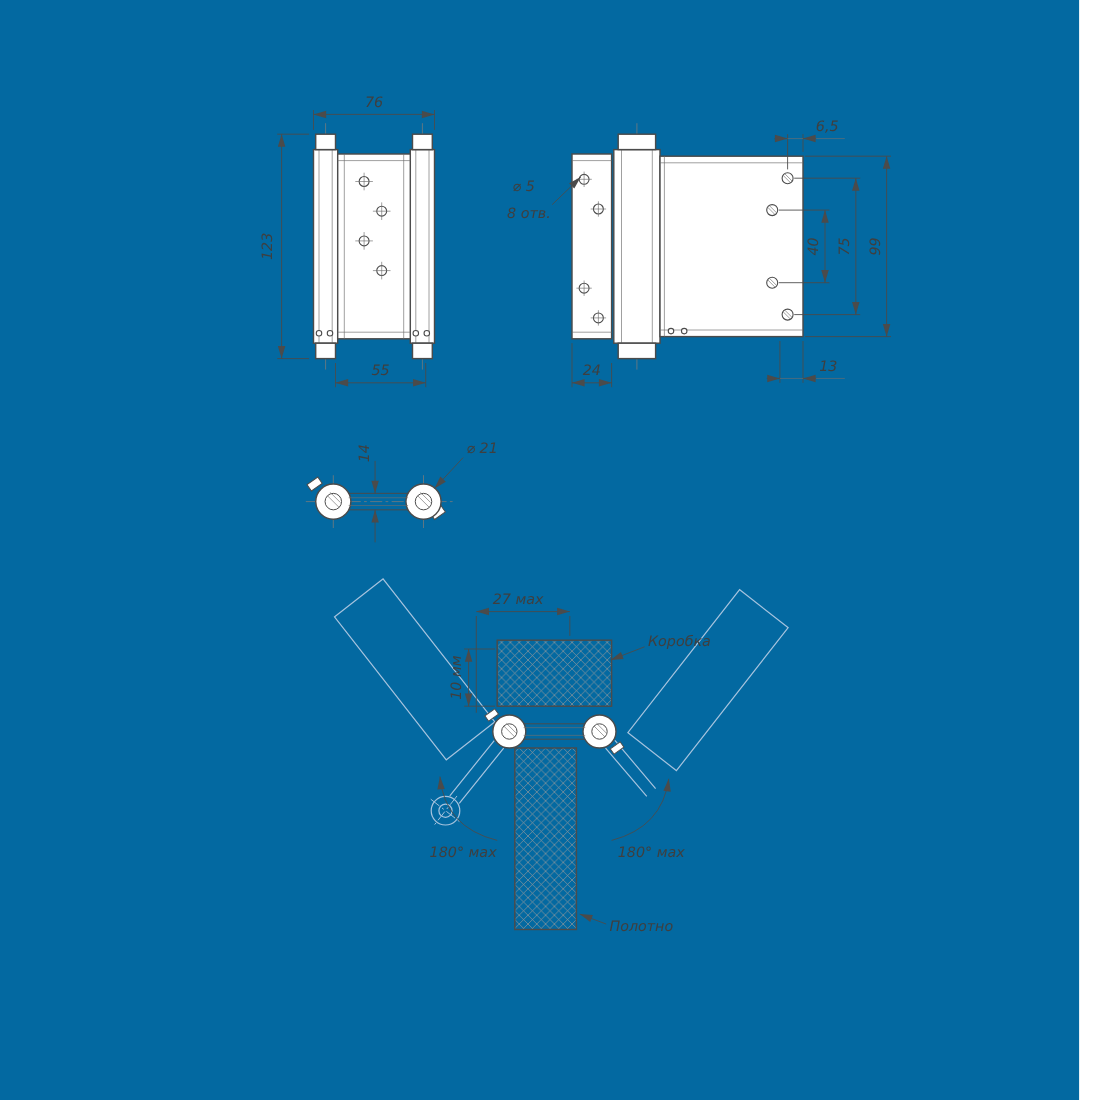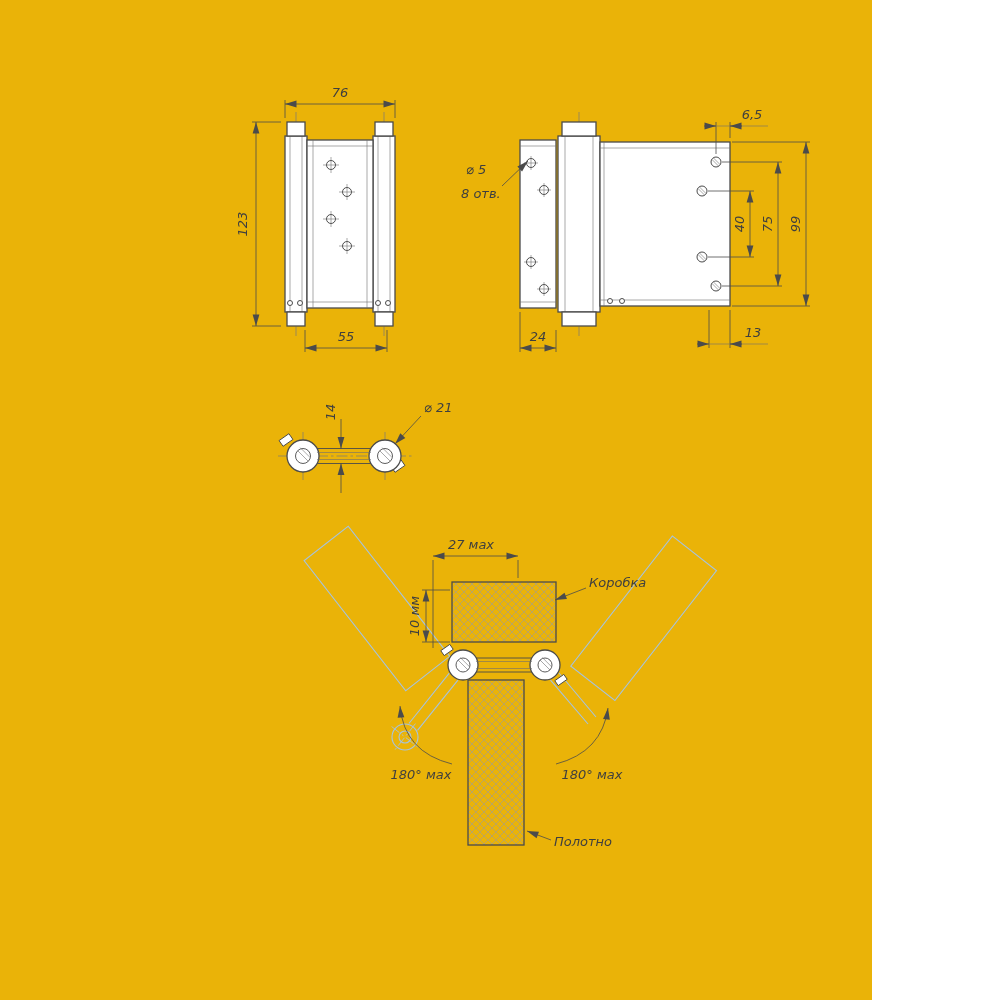--- a/index.html
+++ b/index.html
@@ -1,16 +1,16 @@
 <!DOCTYPE html>
 <html><head>
 <meta charset="utf-8">
 <style>
   html,body{margin:0;padding:0;background:#ffffff;}
-  .page{width:872px;height:1000px;background:#eab308;position:relative;overflow:hidden;}
+  .page{width:981px;height:1000px;background:#0369a1;position:relative;overflow:hidden;}
   svg{display:block;}
   .ln{stroke:#4b4b4b;stroke-width:1.3;fill:none;stroke-linecap:round;}
   .md{stroke:#4b4b4b;stroke-width:.9;fill:none;}
   .tn{stroke:#6e6e6e;stroke-width:.6;fill:none;}
   .dm{stroke:#4b4b4b;stroke-width:.8;fill:none;}
   .cl{stroke:#7a7a7a;stroke-width:.7;fill:none;stroke-dasharray:11 3 2.5 3;}
   .bl{stroke:#a6c3de;stroke-width:1.1;fill:none;}
   .blcl{stroke:#a6c3de;stroke-width:.8;fill:none;stroke-dasharray:10 3 2 3;}
   .t{font:italic 13px "DejaVu Sans", sans-serif;fill:#3f3f3f;}
   .hole{fill:#ffffff;stroke:#4b4b4b;stroke-width:1;}

